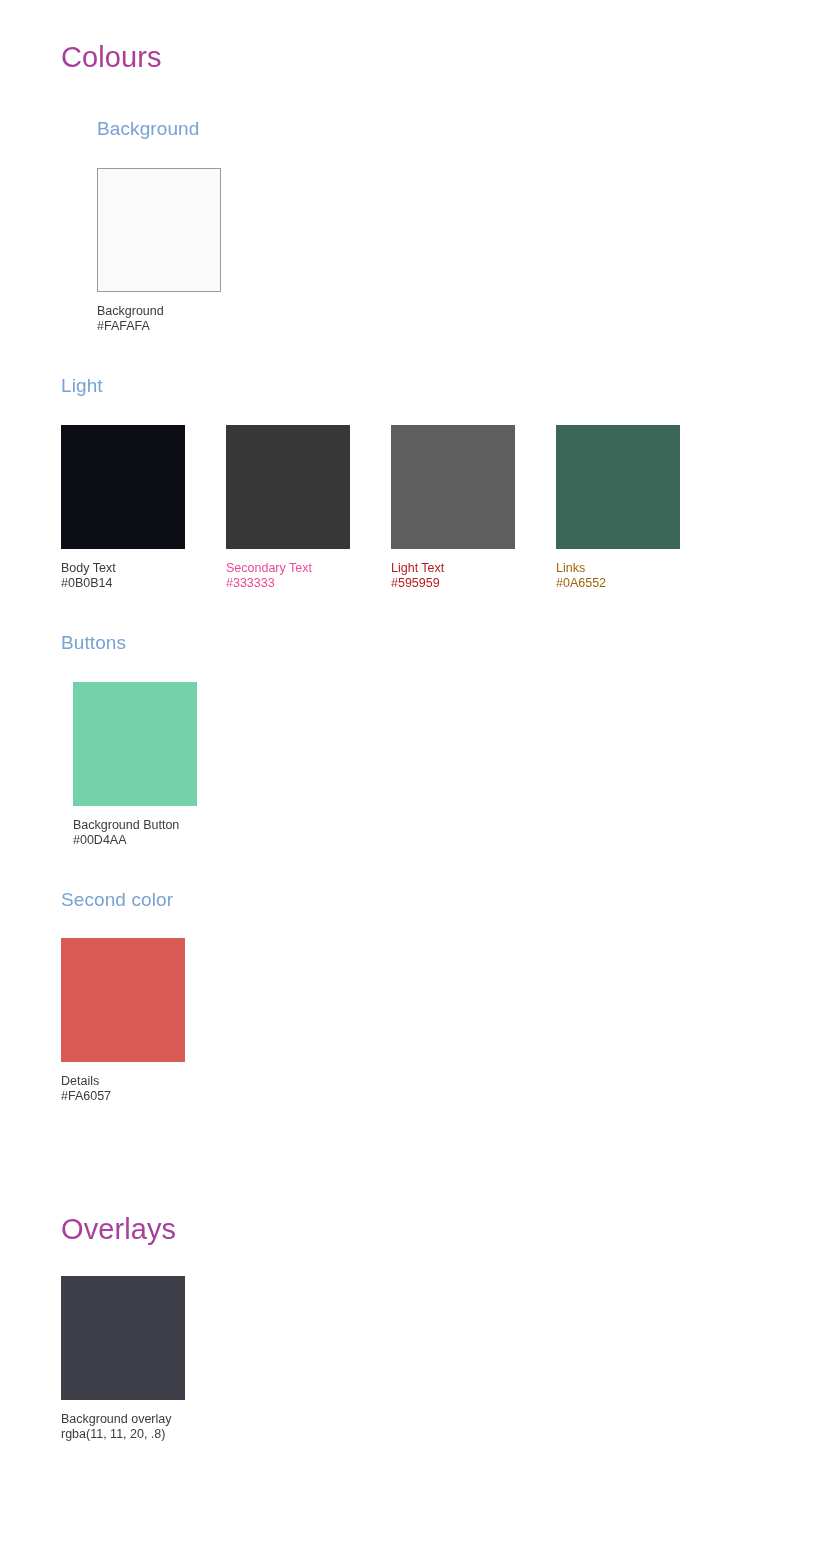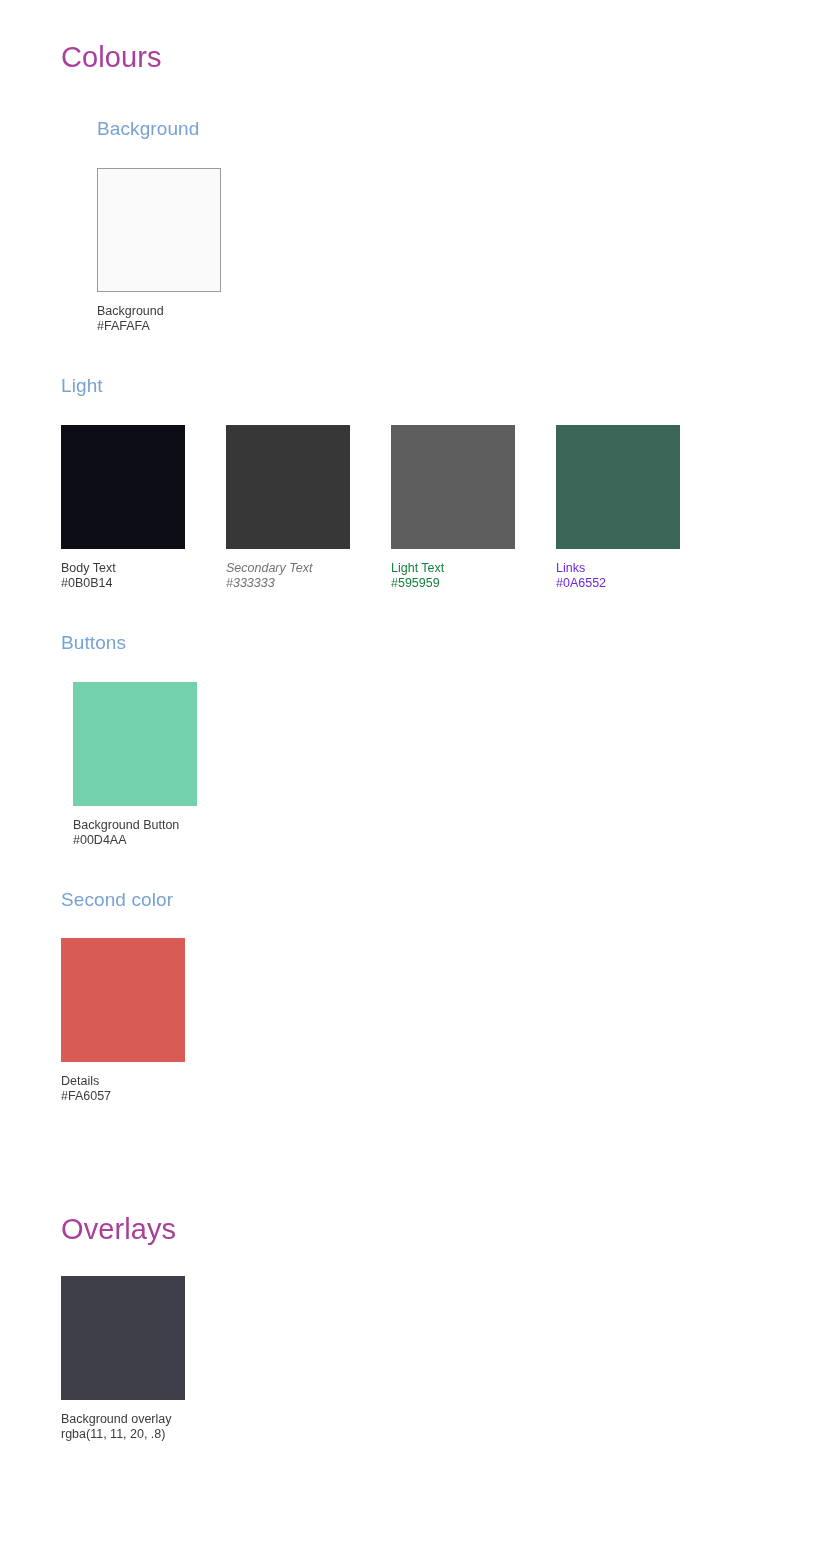--- a/index.html
+++ b/index.html
@@ -107,37 +107,37 @@
         <div class="swatch-cell">
           <div class="swatch-box" style="background-color: rgb(13, 13, 22);"></div>
           <div class="swatch-caption" style="color: rgb(59, 59, 59);">
             <span class="swatch-name">Body Text</span>
             <span class="swatch-value">#0B0B14</span>
           </div>
         </div>
 
         <div class="swatch-cell">
           <div class="swatch-box" style="background-color: rgb(55, 55, 55);"></div>
-          <div class="swatch-caption" style="color: #737373; font-style: italic;">
+          <div class="swatch-caption" style="color: #ec4899;">
             <span class="swatch-name">Secondary Text</span>
             <span class="swatch-value">#333333</span>
           </div>
         </div>
 
         <div class="swatch-cell">
           <div class="swatch-box" style="background-color: rgb(94, 94, 94);"></div>
-          <div class="swatch-caption" style="color: #15803d;">
+          <div class="swatch-caption" style="color: #b91c1c;">
             <span class="swatch-name">Light Text</span>
             <span class="swatch-value">#595959</span>
           </div>
         </div>
 
         <div class="swatch-cell">
           <div class="swatch-box" style="background-color: rgb(59, 102, 87);"></div>
-          <div class="swatch-caption" style="color: #6d28d9;">
+          <div class="swatch-caption" style="color: #a16207;">
             <span class="swatch-name">Links</span>
             <span class="swatch-value">#0A6552</span>
           </div>
         </div>
 
       </div>
     </div>
 
     <div class="subsection" style="margin-top:42px;">
       <h2 class="h2" style="color: rgb(120, 162, 212);">Buttons</h2>

